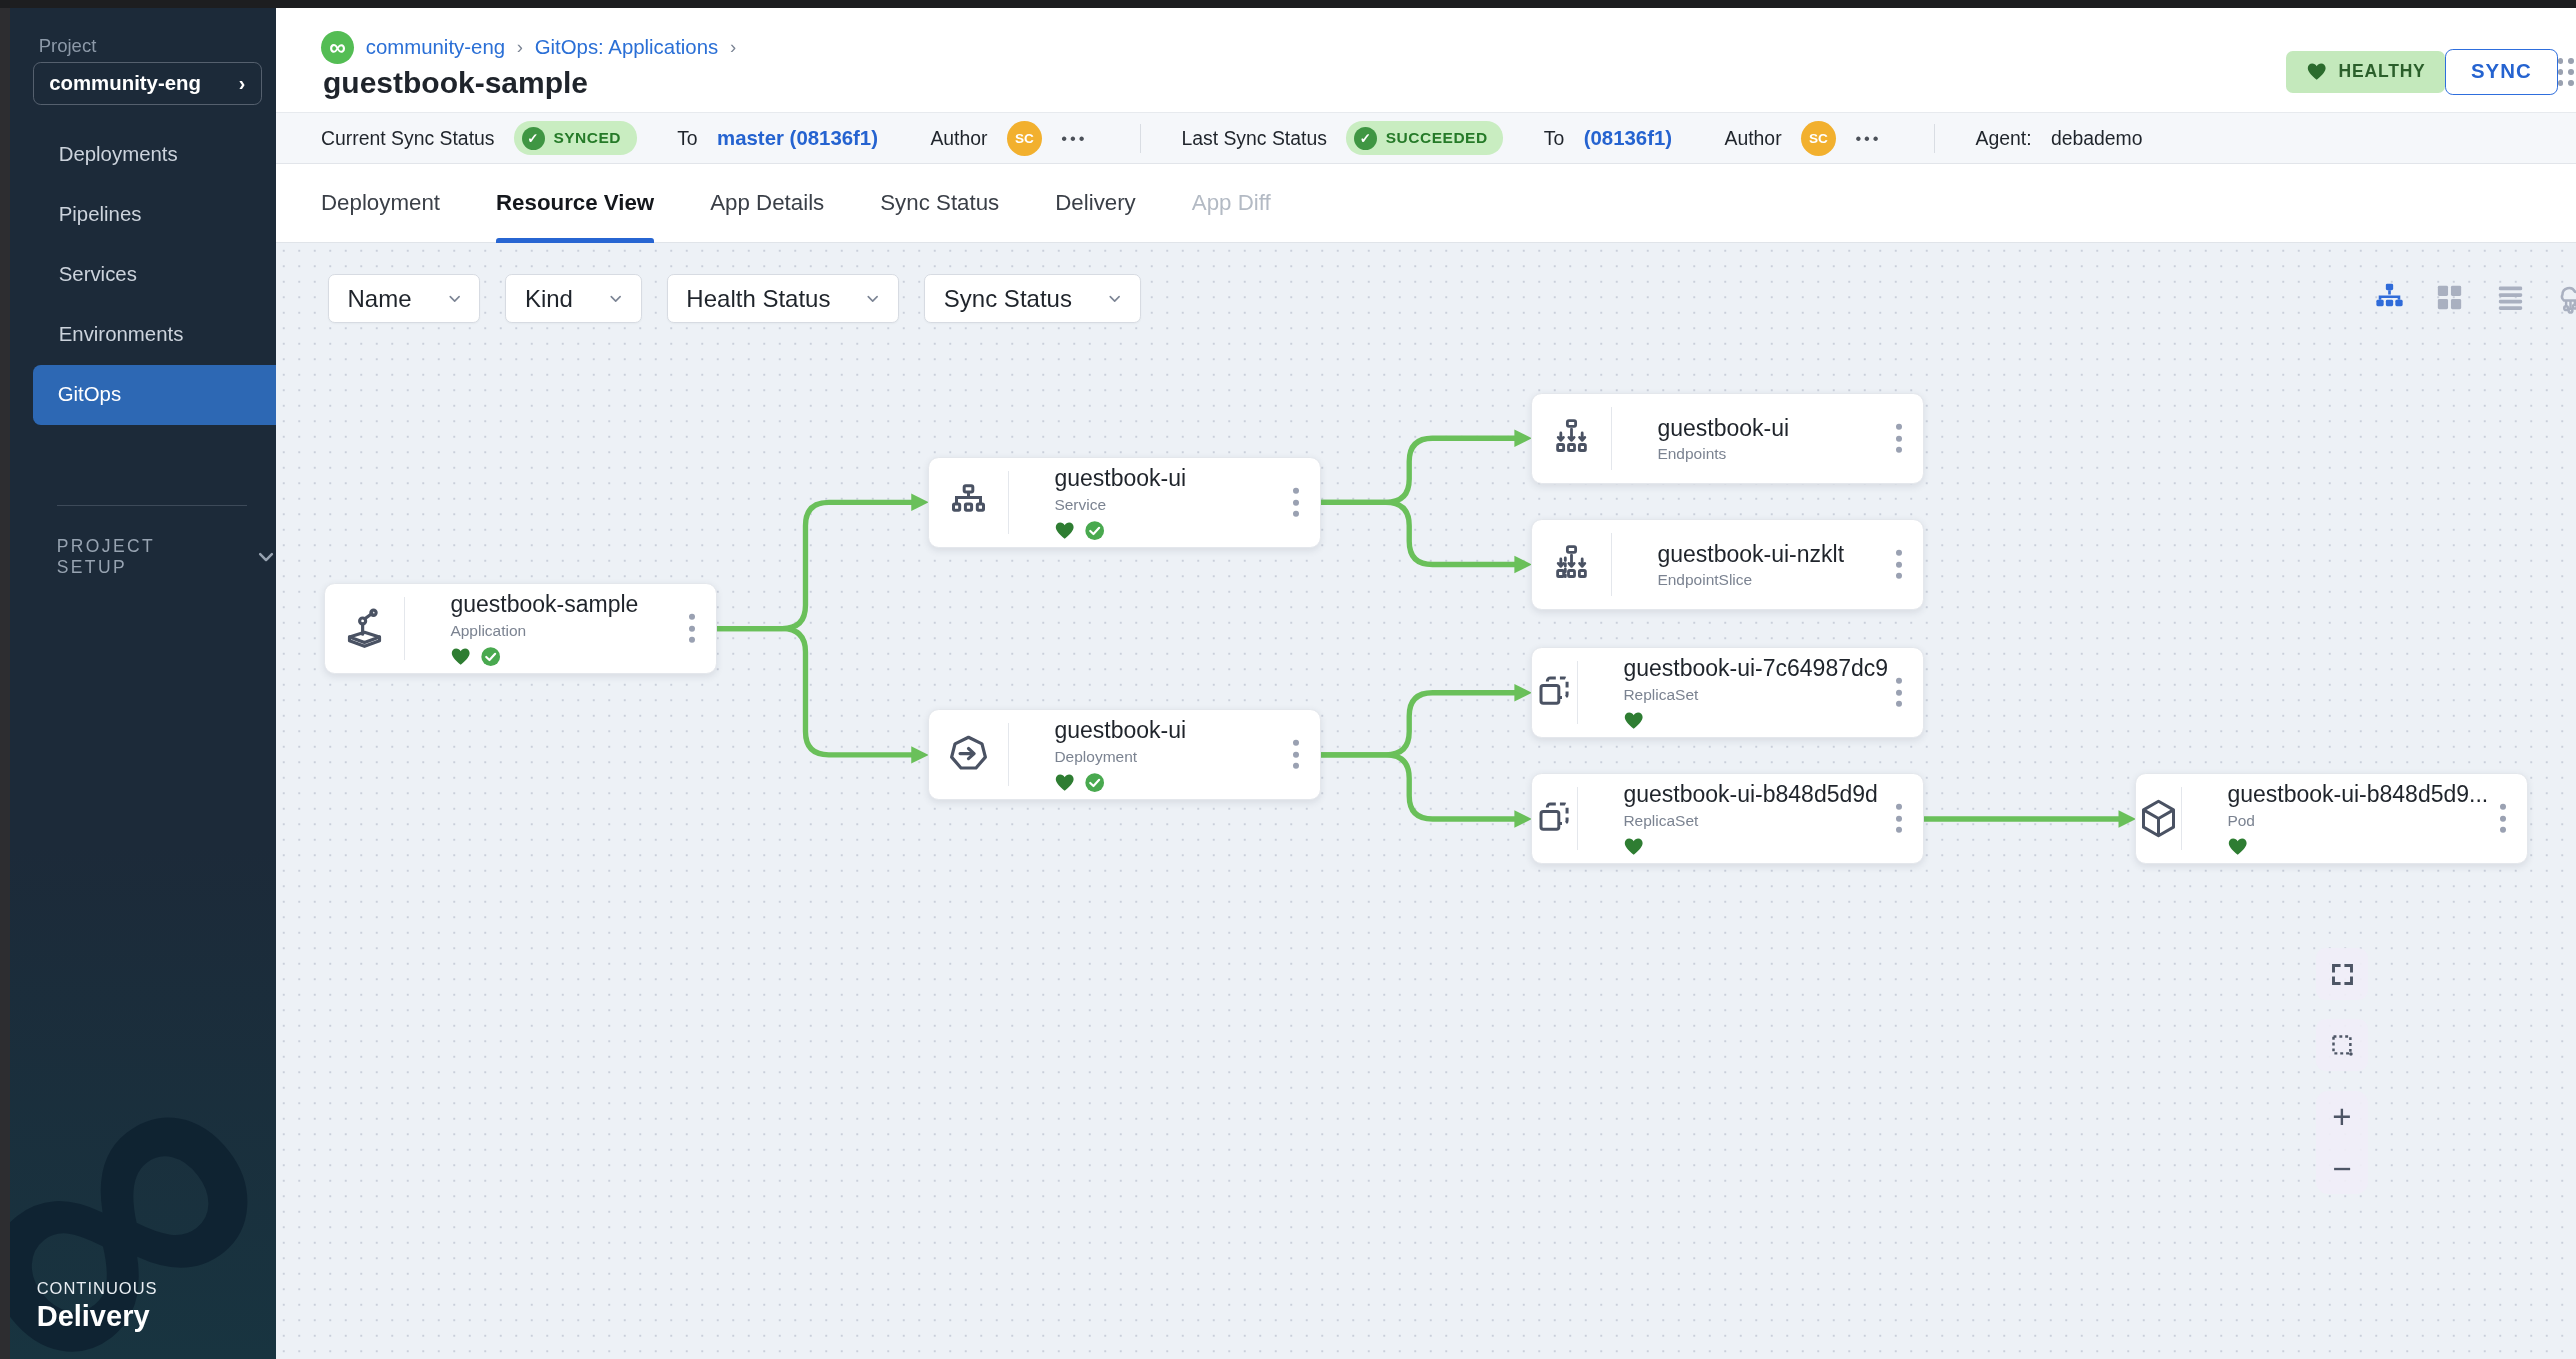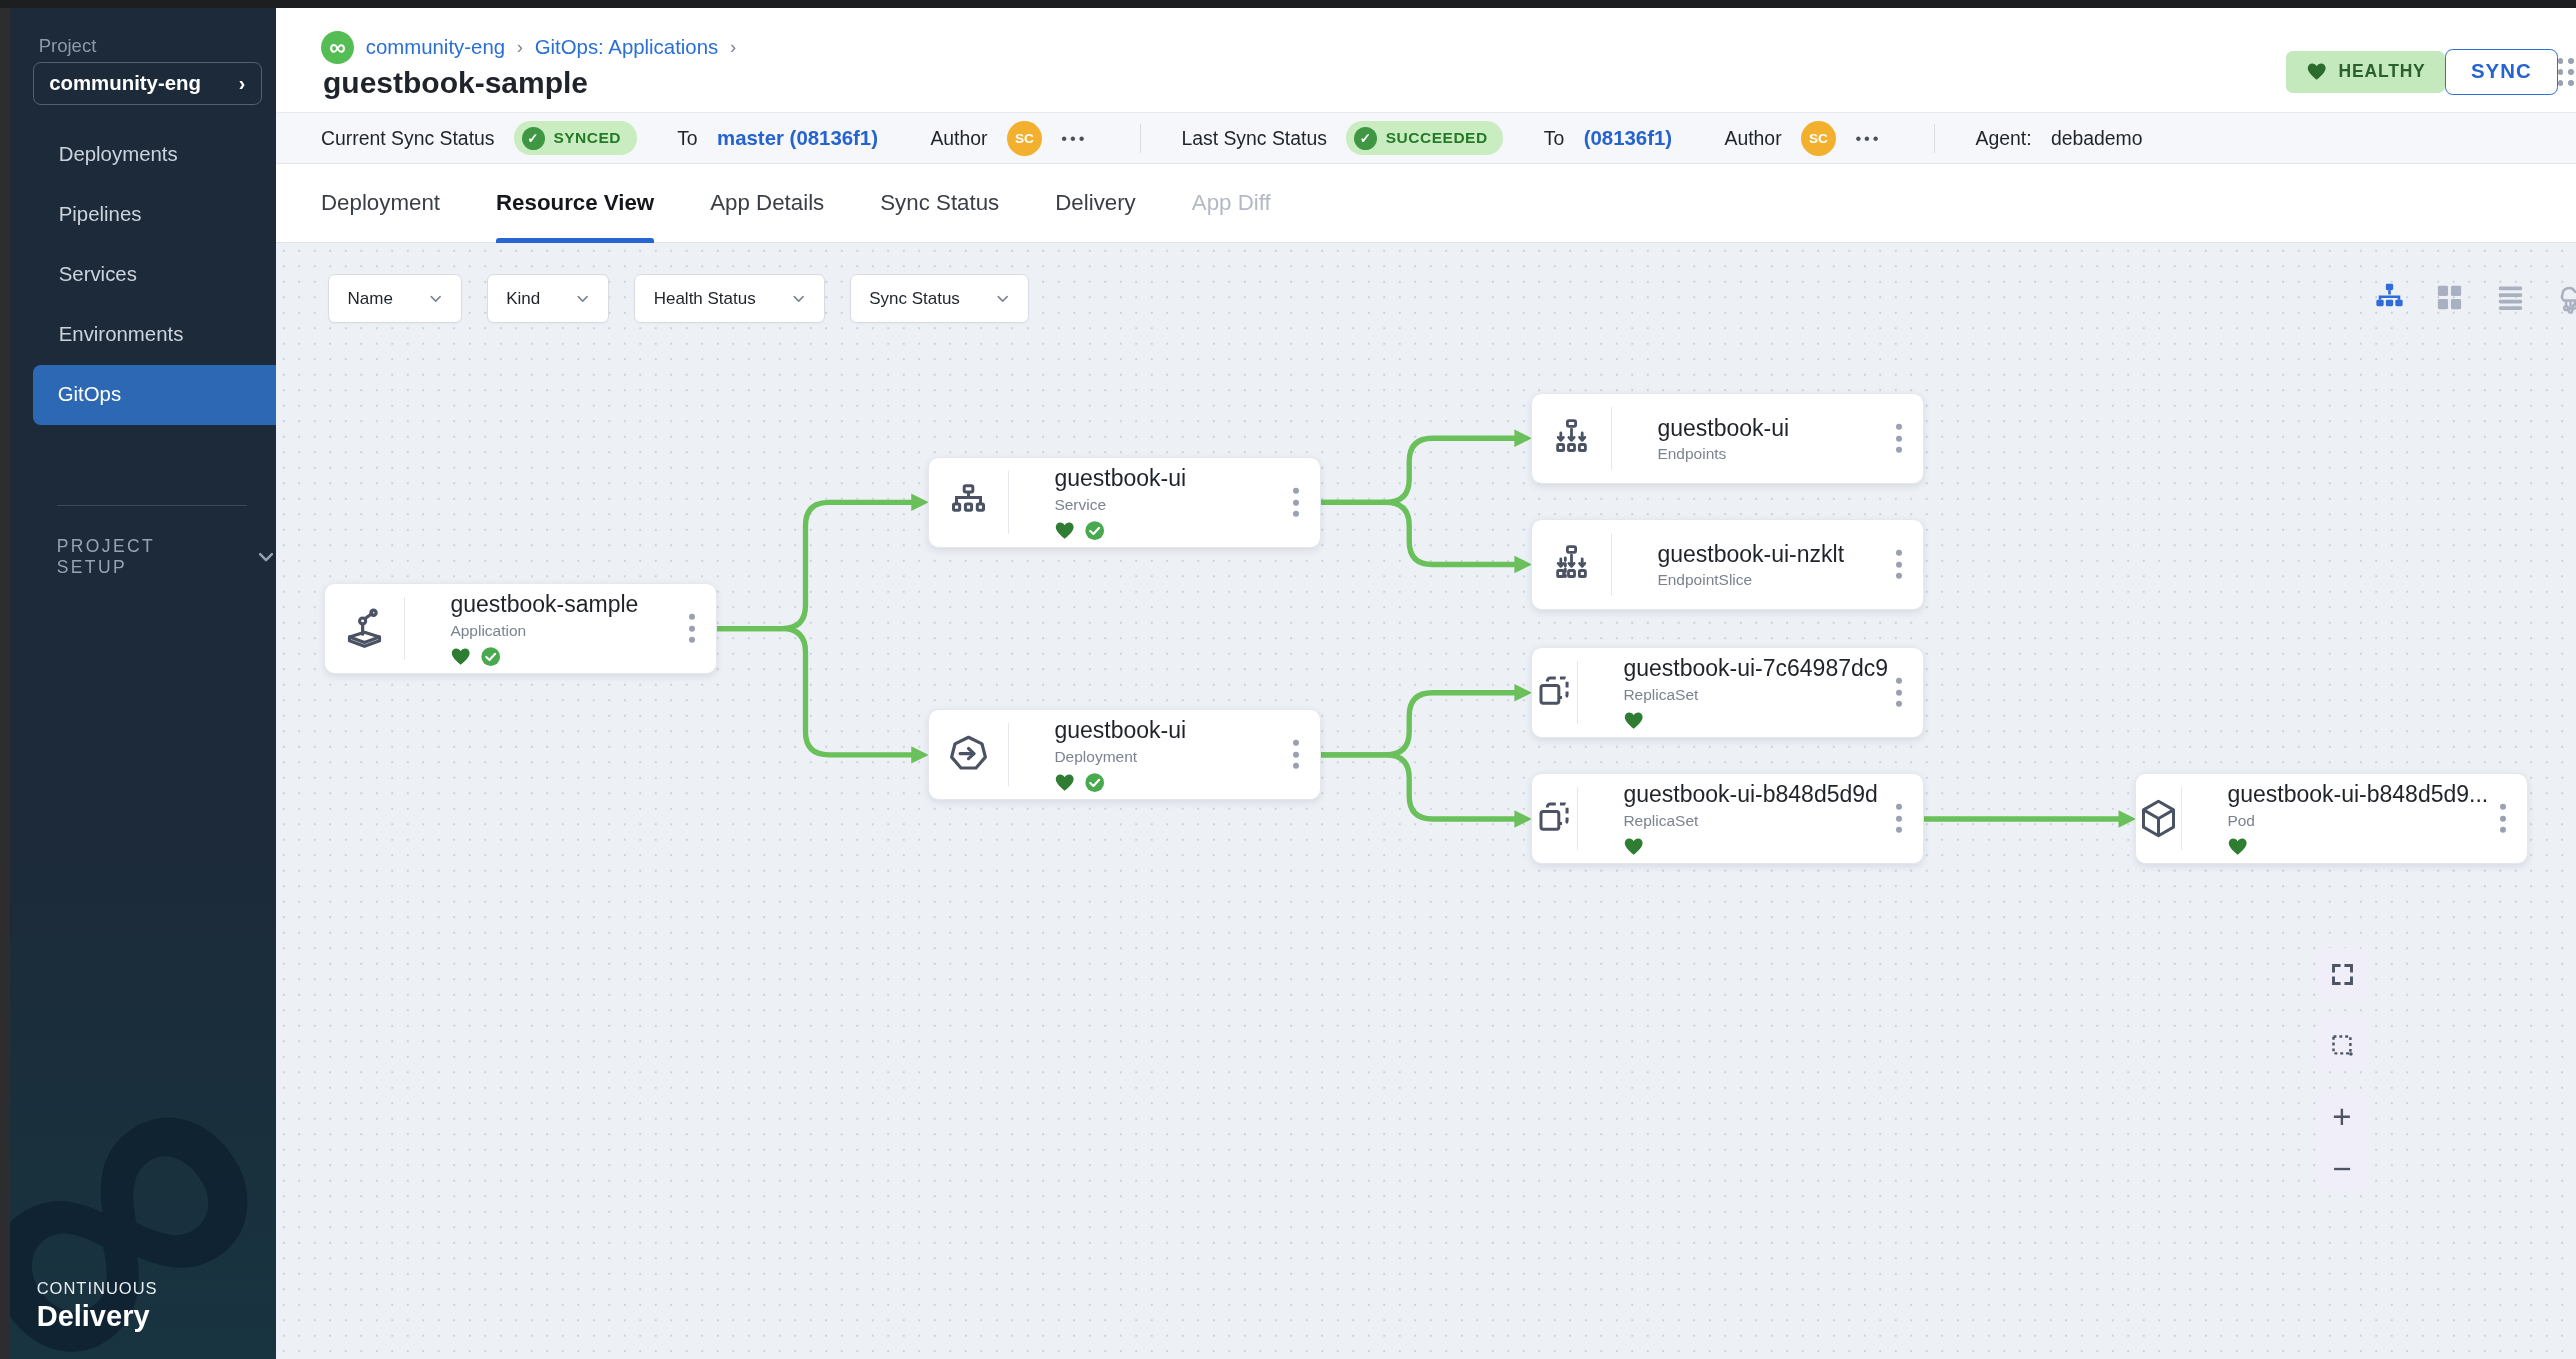--- a/index.html
+++ b/index.html
@@ -84,21 +84,21 @@
   
   .canvas { position:absolute; left:276px; top:243px; width:2300px; height:1117px;
     background-color:#edf1f6;
     background-image:radial-gradient(circle,#c9cfda 1.3px,transparent 1.4px);
     background-size:15.5px 15.5px; overflow:hidden; }
 
   .filters { position:absolute; left:52px; top:31px; display:flex; gap:25px; }
   .filter-box { height:49px; background:#fff; border:1px solid #d7dbe2; border-radius:6.8px;
     display:flex; align-items:center; justify-content:space-between; padding:0 15.5px 0 18.5px;
     cursor:pointer; box-shadow:0 1px 1.9px rgba(30,40,60,.04); }
-  .filter-box span { font-size:17px; color:#1f242b; margin-right:33px; }
+  .filter-box span { font-size:24px; color:#1f242b; margin-right:33px; }
   .filter-box svg { width:19.4px; height:19.4px; }
 
   .view-toggles { position:absolute; left:2094px; top:35px; display:flex; gap:21.4px; align-items:center; }
   .view-toggle { width:39px; height:39px; display:flex; align-items:center; justify-content:center;
     cursor:pointer; flex:0 0 auto; }
   .view-toggle svg { width:35px; height:35px; }
 
   #edges { position:absolute; left:0; top:0; width:2300px; height:1117px; pointer-events:none; }
   #edges path.line { stroke:#6ac05a; stroke-width:5.5; fill:none; stroke-linecap:round; }
   #edges path.arrow { fill:#6ac05a; stroke:none; }

